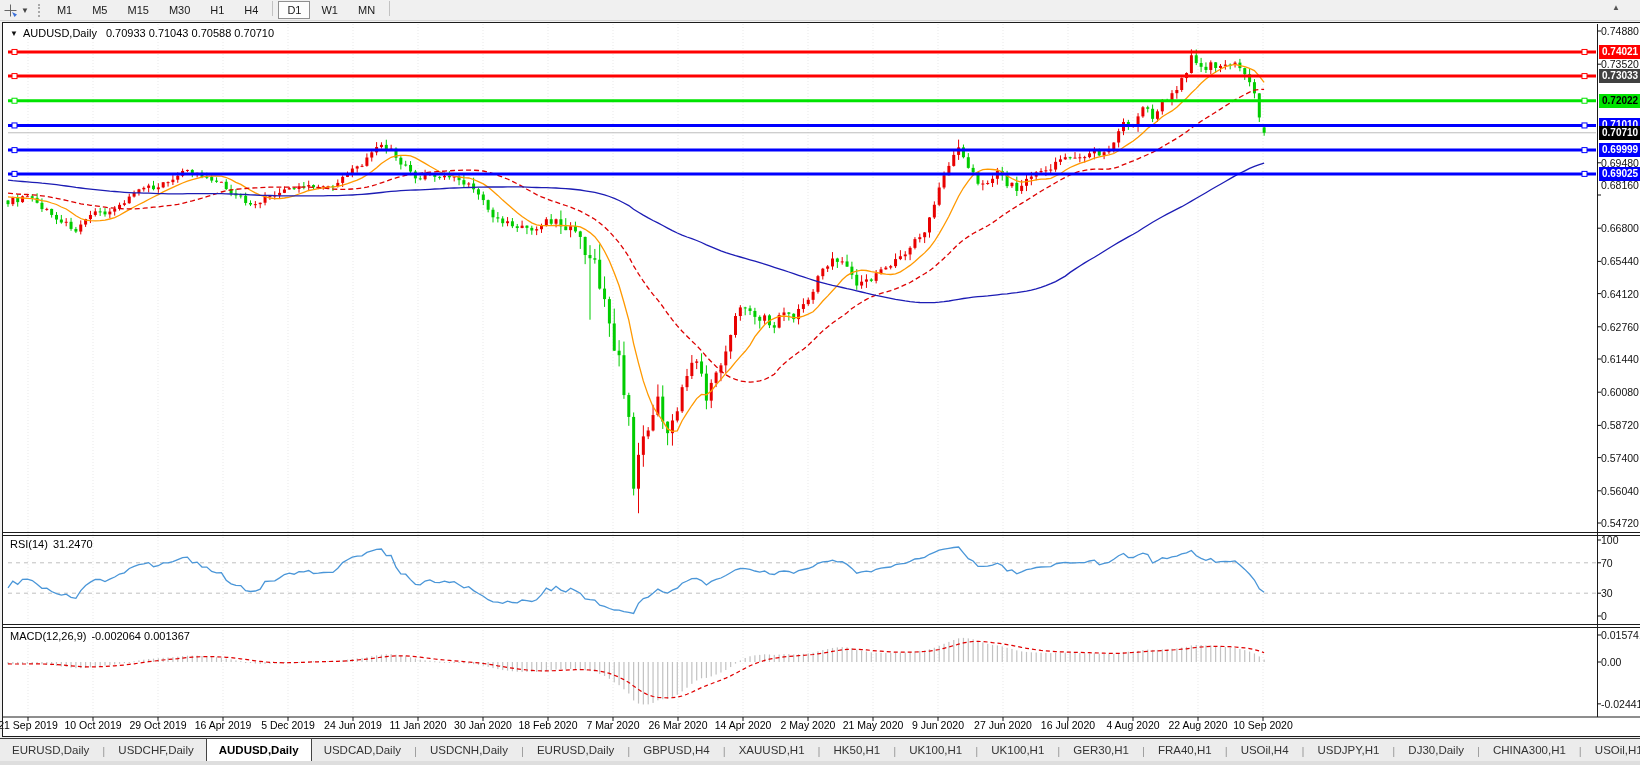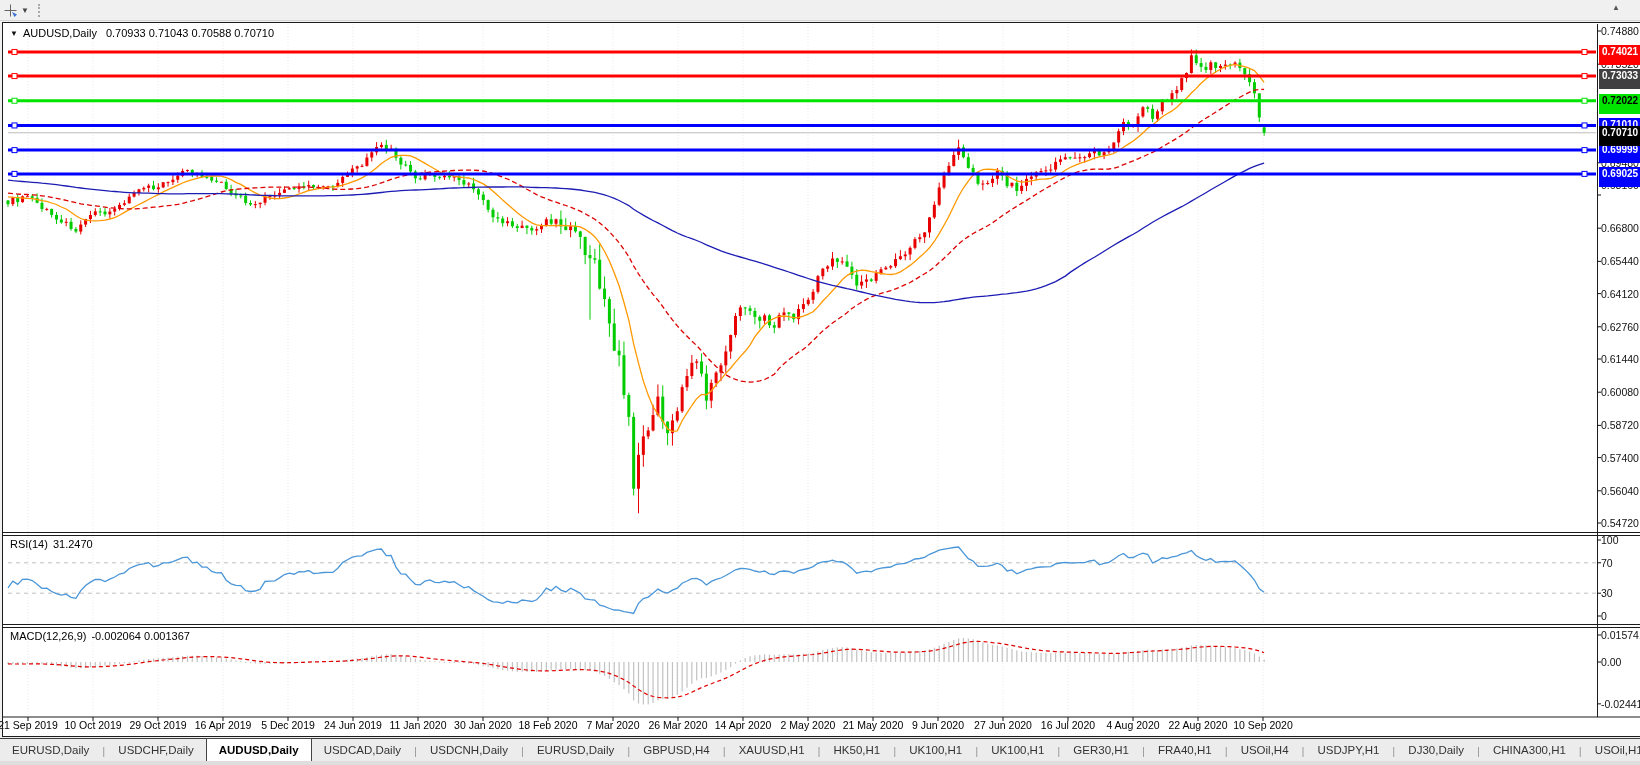--- a/index.html
+++ b/index.html
@@ -27,21 +27,21 @@
 
   .abslabel { position:absolute; z-index:3; white-space:nowrap; color:#000; }
   #legend { left:10px; top:27px; font-size:11px; display:flex; align-items:center; }
   #legend .tri { font-size:8px; margin-right:5px; color:#111; }
   #legend .sym { margin-right:9px; }
   #rsi-label { left:10px; top:538px; font-size:11px; }
   #macd-label { left:10px; top:630px; font-size:11px; }
   #rsi-label span, #macd-label span { margin-right:5px; }
 
   .tick-label { position:absolute; left:1601px; font-size:10.5px; color:#111; z-index:2; }
-  .level-label { position:absolute; left:1599px; min-width:41px; height:20px; line-height:14px;
+  .level-label { position:absolute; left:1599px; min-width:41px; height:14px; line-height:14px;
                  font-size:10px; font-weight:bold; text-align:left; padding:0 3px; z-index:4; }
   .date-label { position:absolute; width:72px; text-align:center; font-size:10.5px; color:#000;
                 top:719px; z-index:2; }
 
   
   #tabbar { position:absolute; left:0; top:738px; width:1640px; height:23px; background:#ececec;
             border-top:1px solid #3c3c3c; display:flex; align-items:flex-end;
             font-size:11.5px; color:#333; z-index:7; }
   .tab { padding:3px 12px 4px 12px; line-height:14px; cursor:default; }
   .tab.active { background:#ffffff; border:1px solid #444; border-bottom:none;
@@ -57,20 +57,33 @@
   <div id="toolbar">
     <div class="tool-icon-wrap">
       <svg width="15" height="15" viewBox="0 0 15 15">
         <line x1="1.5" y1="7.5" x2="13.5" y2="7.5" stroke="#666" stroke-width="1"></line>
         <line x1="7.5" y1="1.5" x2="7.5" y2="13.5" stroke="#666" stroke-width="1"></line>
         <path d="M9 9 L14 11.5 L11.5 14 Z" fill="#3a6fd8"></path>
       </svg>
       <span class="caret">▼</span>
     </div>
     <span class="grip"></span>
+    <span id="tf-buttons" style="display:flex;">
+        <span class="tf-btn">M1</span>
+        <span class="tf-btn">M5</span>
+        <span class="tf-btn">M15</span>
+        <span class="tf-btn">M30</span>
+        <span class="tf-btn">H1</span>
+        <span class="tf-btn">H4</span>
+        <span class="vsep"></span>
+        <span class="tf-btn active">D1</span>
+        <span class="tf-btn">W1</span>
+        <span class="tf-btn">MN</span>
+        <span class="vsep"></span>
+      </span>
     <span id="toolbar-more">▲</span>
   </div>
 
   <div id="chart-bg"></div>
 
   <svg id="plot" width="1640" height="765" viewBox="0 0 1640 765">
       <line x1="28" y1="24" x2="28" y2="716" stroke="#e9e9e9" stroke-dasharray="1 2"></line>
       <line x1="93" y1="24" x2="93" y2="716" stroke="#e9e9e9" stroke-dasharray="1 2"></line>
       <line x1="158" y1="24" x2="158" y2="716" stroke="#e9e9e9" stroke-dasharray="1 2"></line>
       <line x1="223" y1="24" x2="223" y2="716" stroke="#e9e9e9" stroke-dasharray="1 2"></line>

